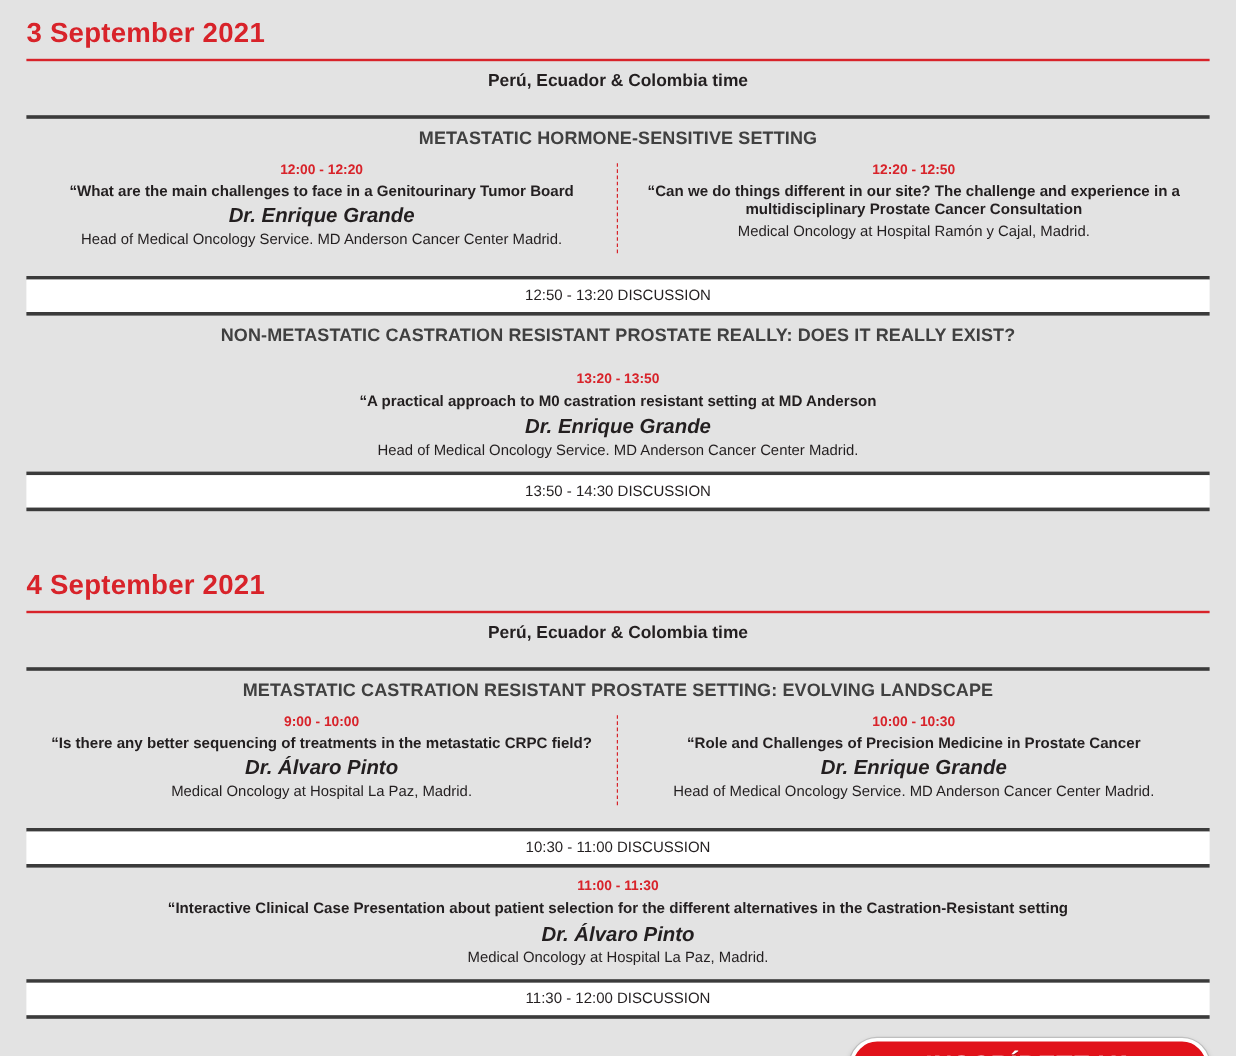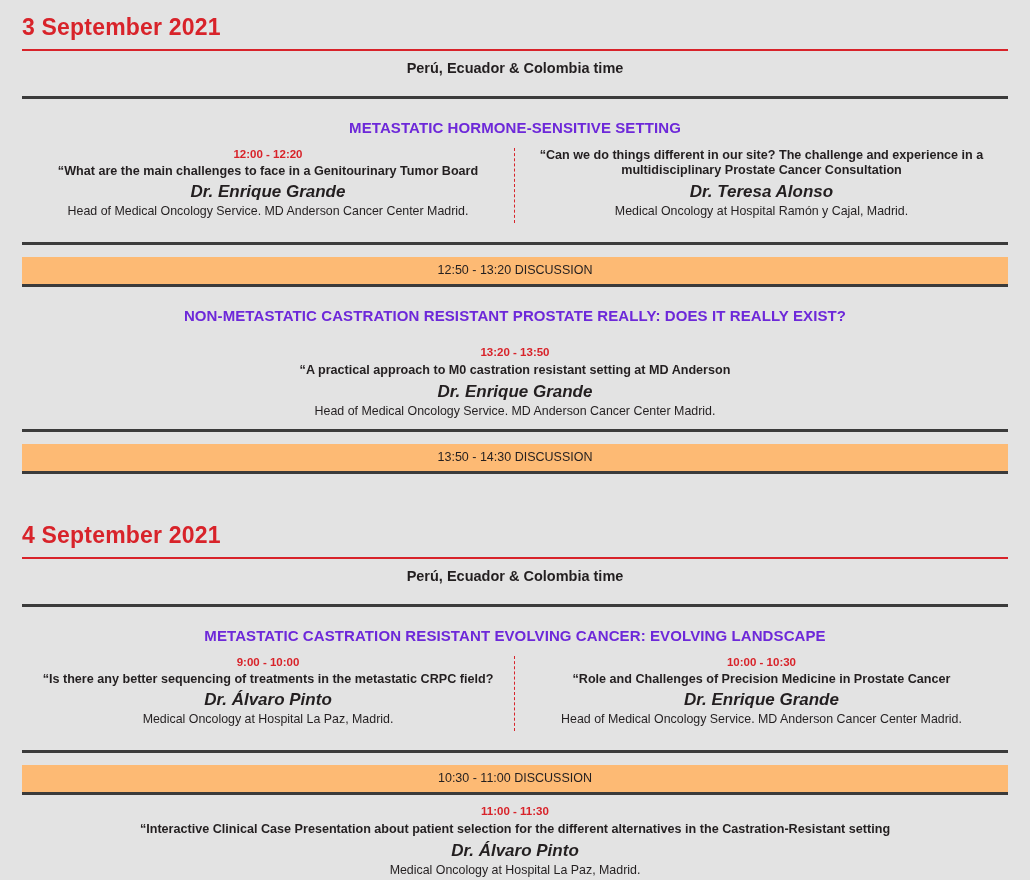--- a/index.html
+++ b/index.html
@@ -35,26 +35,25 @@
 
   .tz {
     text-align: center;
     font-size: 14.5px;
     font-weight: bold;
     padding: 9px 0 20px;
   }
 
   .section-title {
     text-align: center;
-    color: #6d28d9;
+    color: #404040;
     font-size: 15px;
     font-weight: bold;
     padding: 8px 0 12px;
     letter-spacing: .1px;
-    margin-top: 12px;
   }
 
   
   .talks {
     display: flex;
     width: 100%;
     padding-bottom: 19px;
   }
   .talk {
     width: 50%;
@@ -85,25 +84,24 @@
     line-height: 1.22;
   }
 
   
   .talk-single {
     text-align: center;
     padding: 10px 20px 10px;
   }
   .talk-single .time { margin-bottom: 5px; }
   .disc {
-    background: #fdba74;
+    background: #ffffff;
     text-align: center;
     font-size: 12.5px;
     padding: 6px 0 7px;
-    margin-top: 12px;
   }
 
   .gap-lg { height: 34px; }
 
   
   .cta-zone {
     width: 100%;
     display: flex;
     justify-content: flex-end;
     align-items: center;
@@ -157,22 +155,22 @@
       <div>
         <div class="section-title">METASTATIC HORMONE-SENSITIVE SETTING</div>
         <div class="talks">
           <div class="talk left">
             <div class="time">12:00 - 12:20</div>
             <div class="talk-title">“What are the main challenges to face in a Genitourinary Tumor Board</div>
             <div class="speaker">Dr. Enrique Grande</div>
             <div class="affil">Head of Medical Oncology Service. MD Anderson Cancer Center Madrid.</div>
           </div>
           <div class="talk right">
+            <div class="time">12:20 - 12:50</div>
             <div class="talk-title">“Can we do things different in our site? The challenge and experience in a  multidisciplinary Prostate Cancer Consultation</div>
-            <div class="speaker">Dr. Teresa Alonso</div>
             <div class="affil">Medical Oncology at Hospital Ramón y Cajal, Madrid.</div>
           </div>
         </div>
         <div class="rule-dark"></div>
         <div class="disc">12:50 - 13:20 DISCUSSION</div>
         <div class="rule-dark"></div>
       </div>
 
       <div>
         <div class="section-title">NON-METASTATIC CASTRATION RESISTANT PROSTATE REALLY: DOES IT REALLY EXIST?</div>
@@ -190,21 +188,21 @@
 
     <div class="gap-lg"></div>
 
     <div>
       <div class="day-title">4 September 2021</div>
       <div class="rule-red"></div>
       <div class="tz">Perú, Ecuador &amp; Colombia time</div>
       <div class="rule-dark"></div>
 
       <div>
-        <div class="section-title">METASTATIC CASTRATION RESISTANT EVOLVING CANCER: EVOLVING LANDSCAPE</div>
+        <div class="section-title">METASTATIC CASTRATION RESISTANT PROSTATE SETTING: EVOLVING LANDSCAPE</div>
         <div class="talks">
           <div class="talk left">
             <div class="time">9:00 - 10:00</div>
             <div class="talk-title">“Is there any better sequencing of treatments in the metastatic CRPC field?</div>
             <div class="speaker">Dr. Álvaro Pinto</div>
             <div class="affil">Medical Oncology at Hospital La Paz, Madrid.</div>
           </div>
           <div class="talk right">
             <div class="time">10:00 - 10:30</div>
             <div class="talk-title">“Role and Challenges of Precision Medicine in Prostate Cancer</div>

